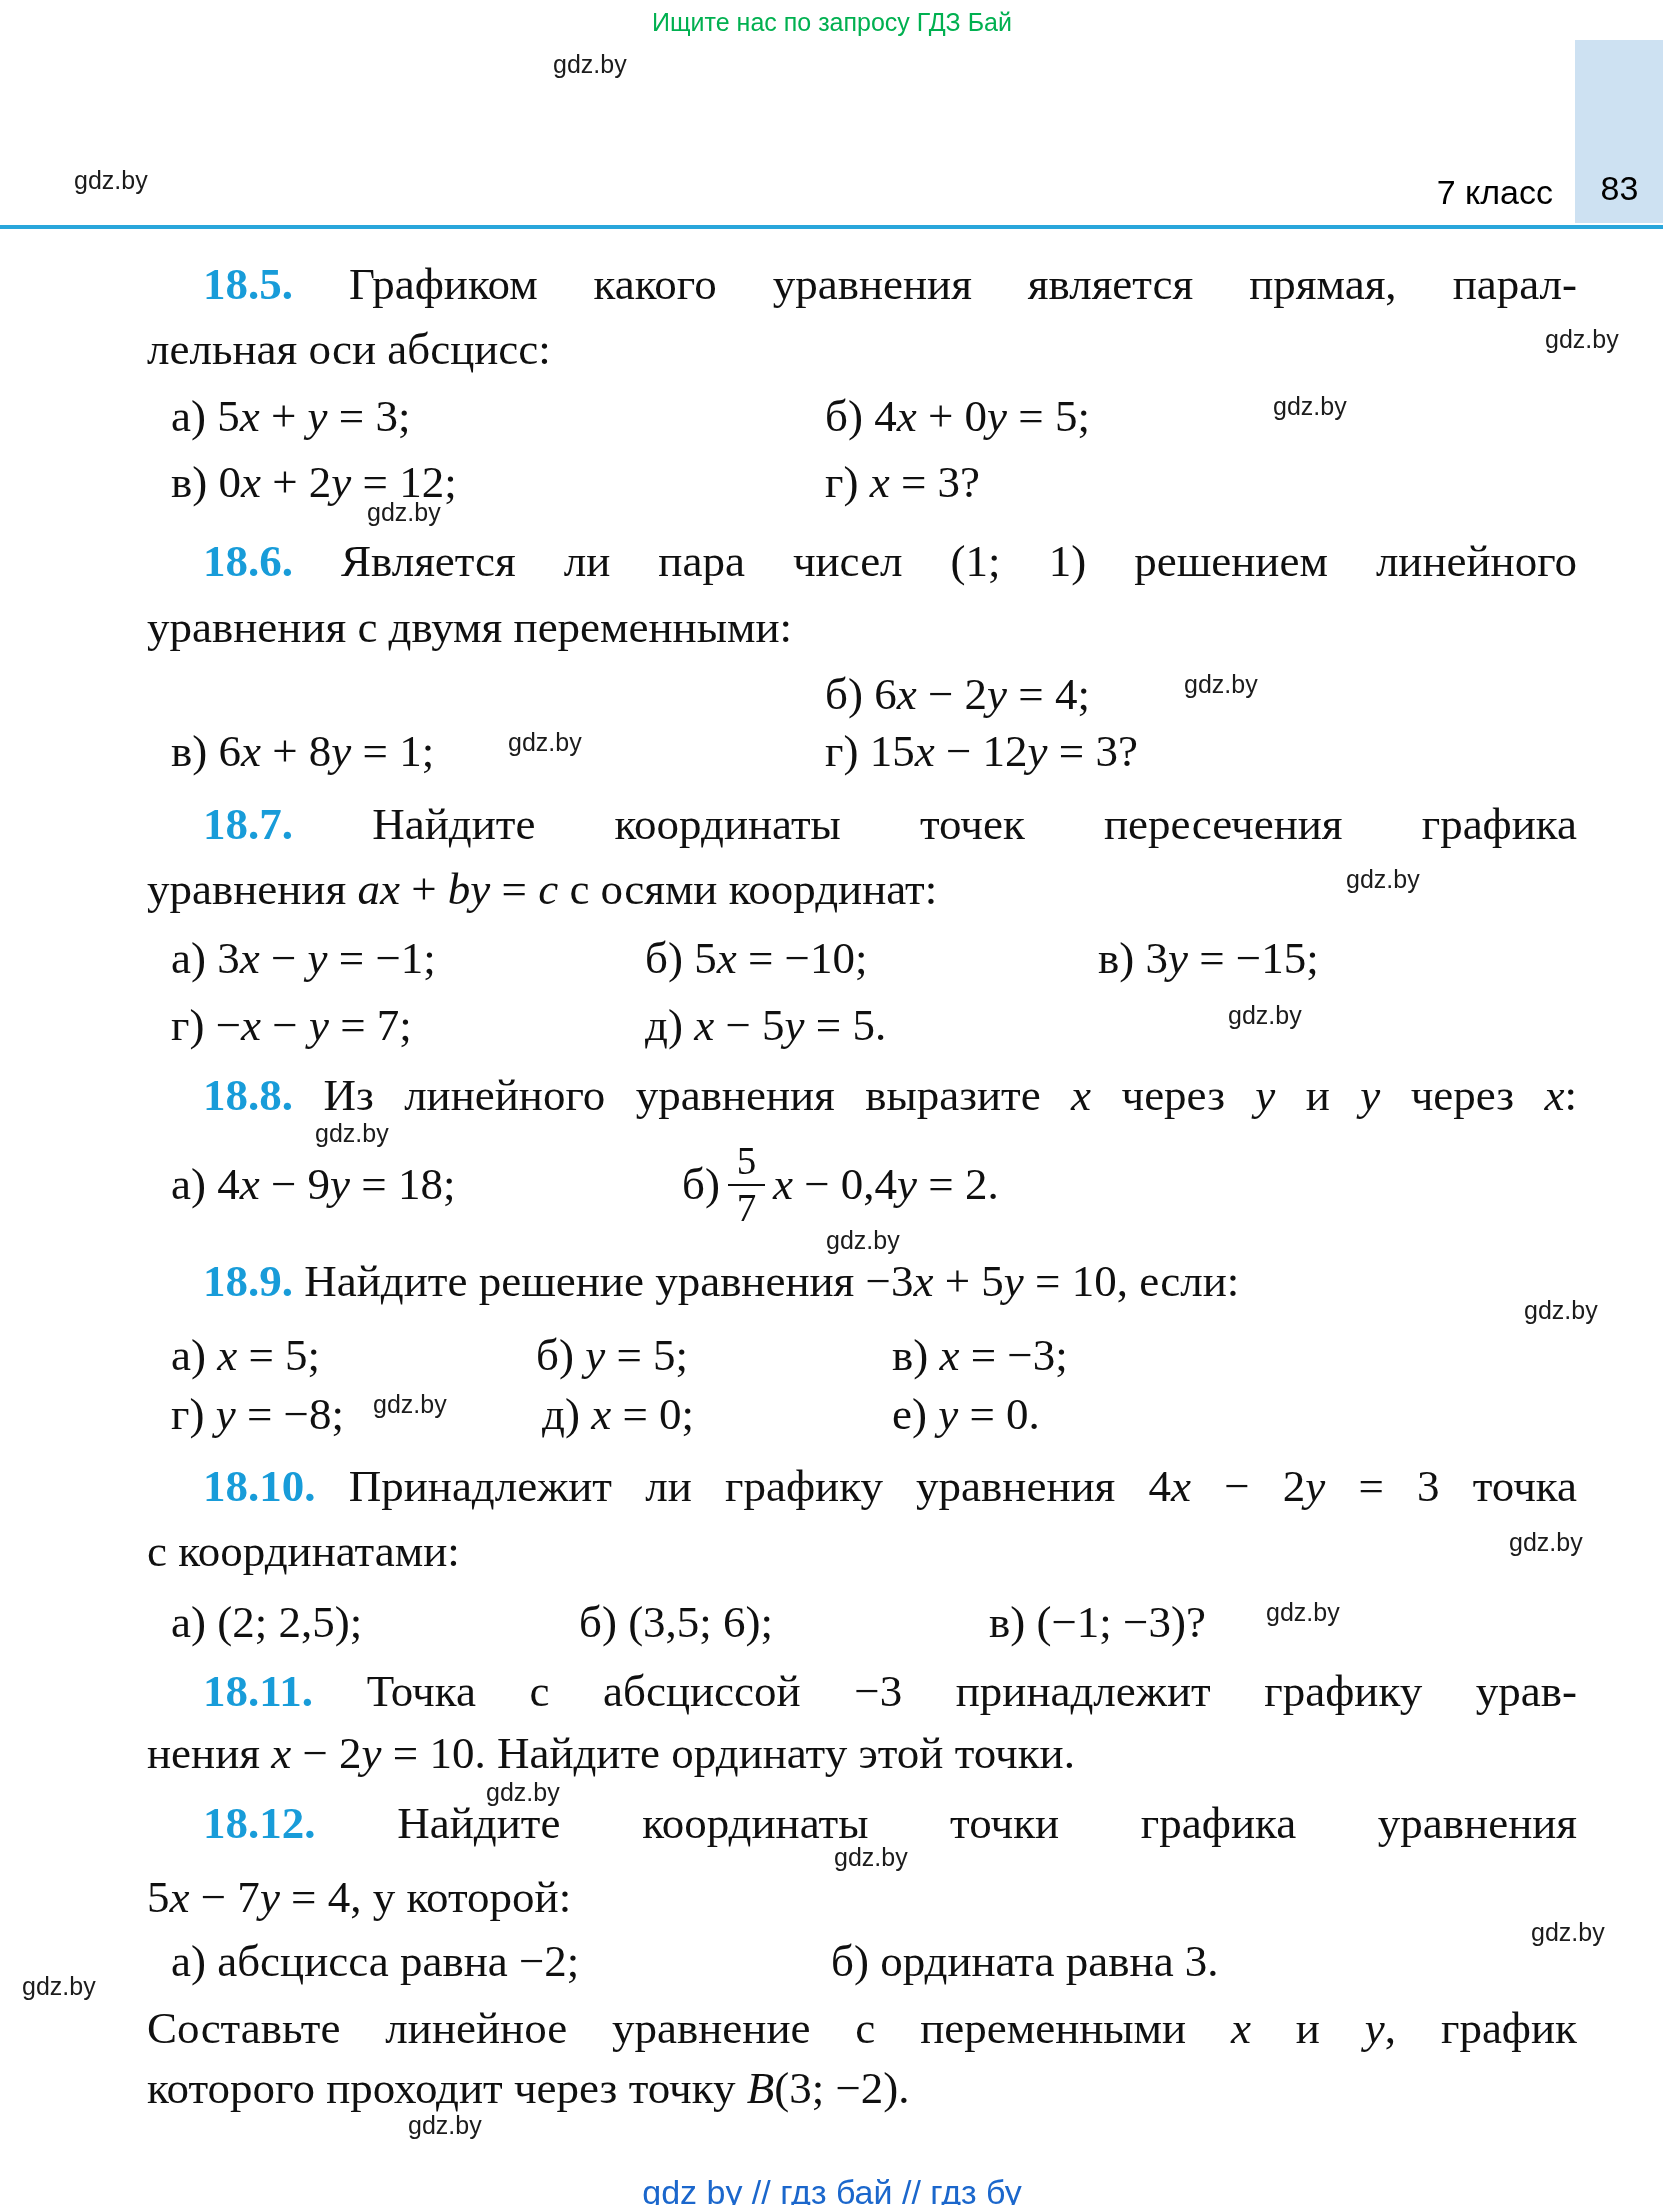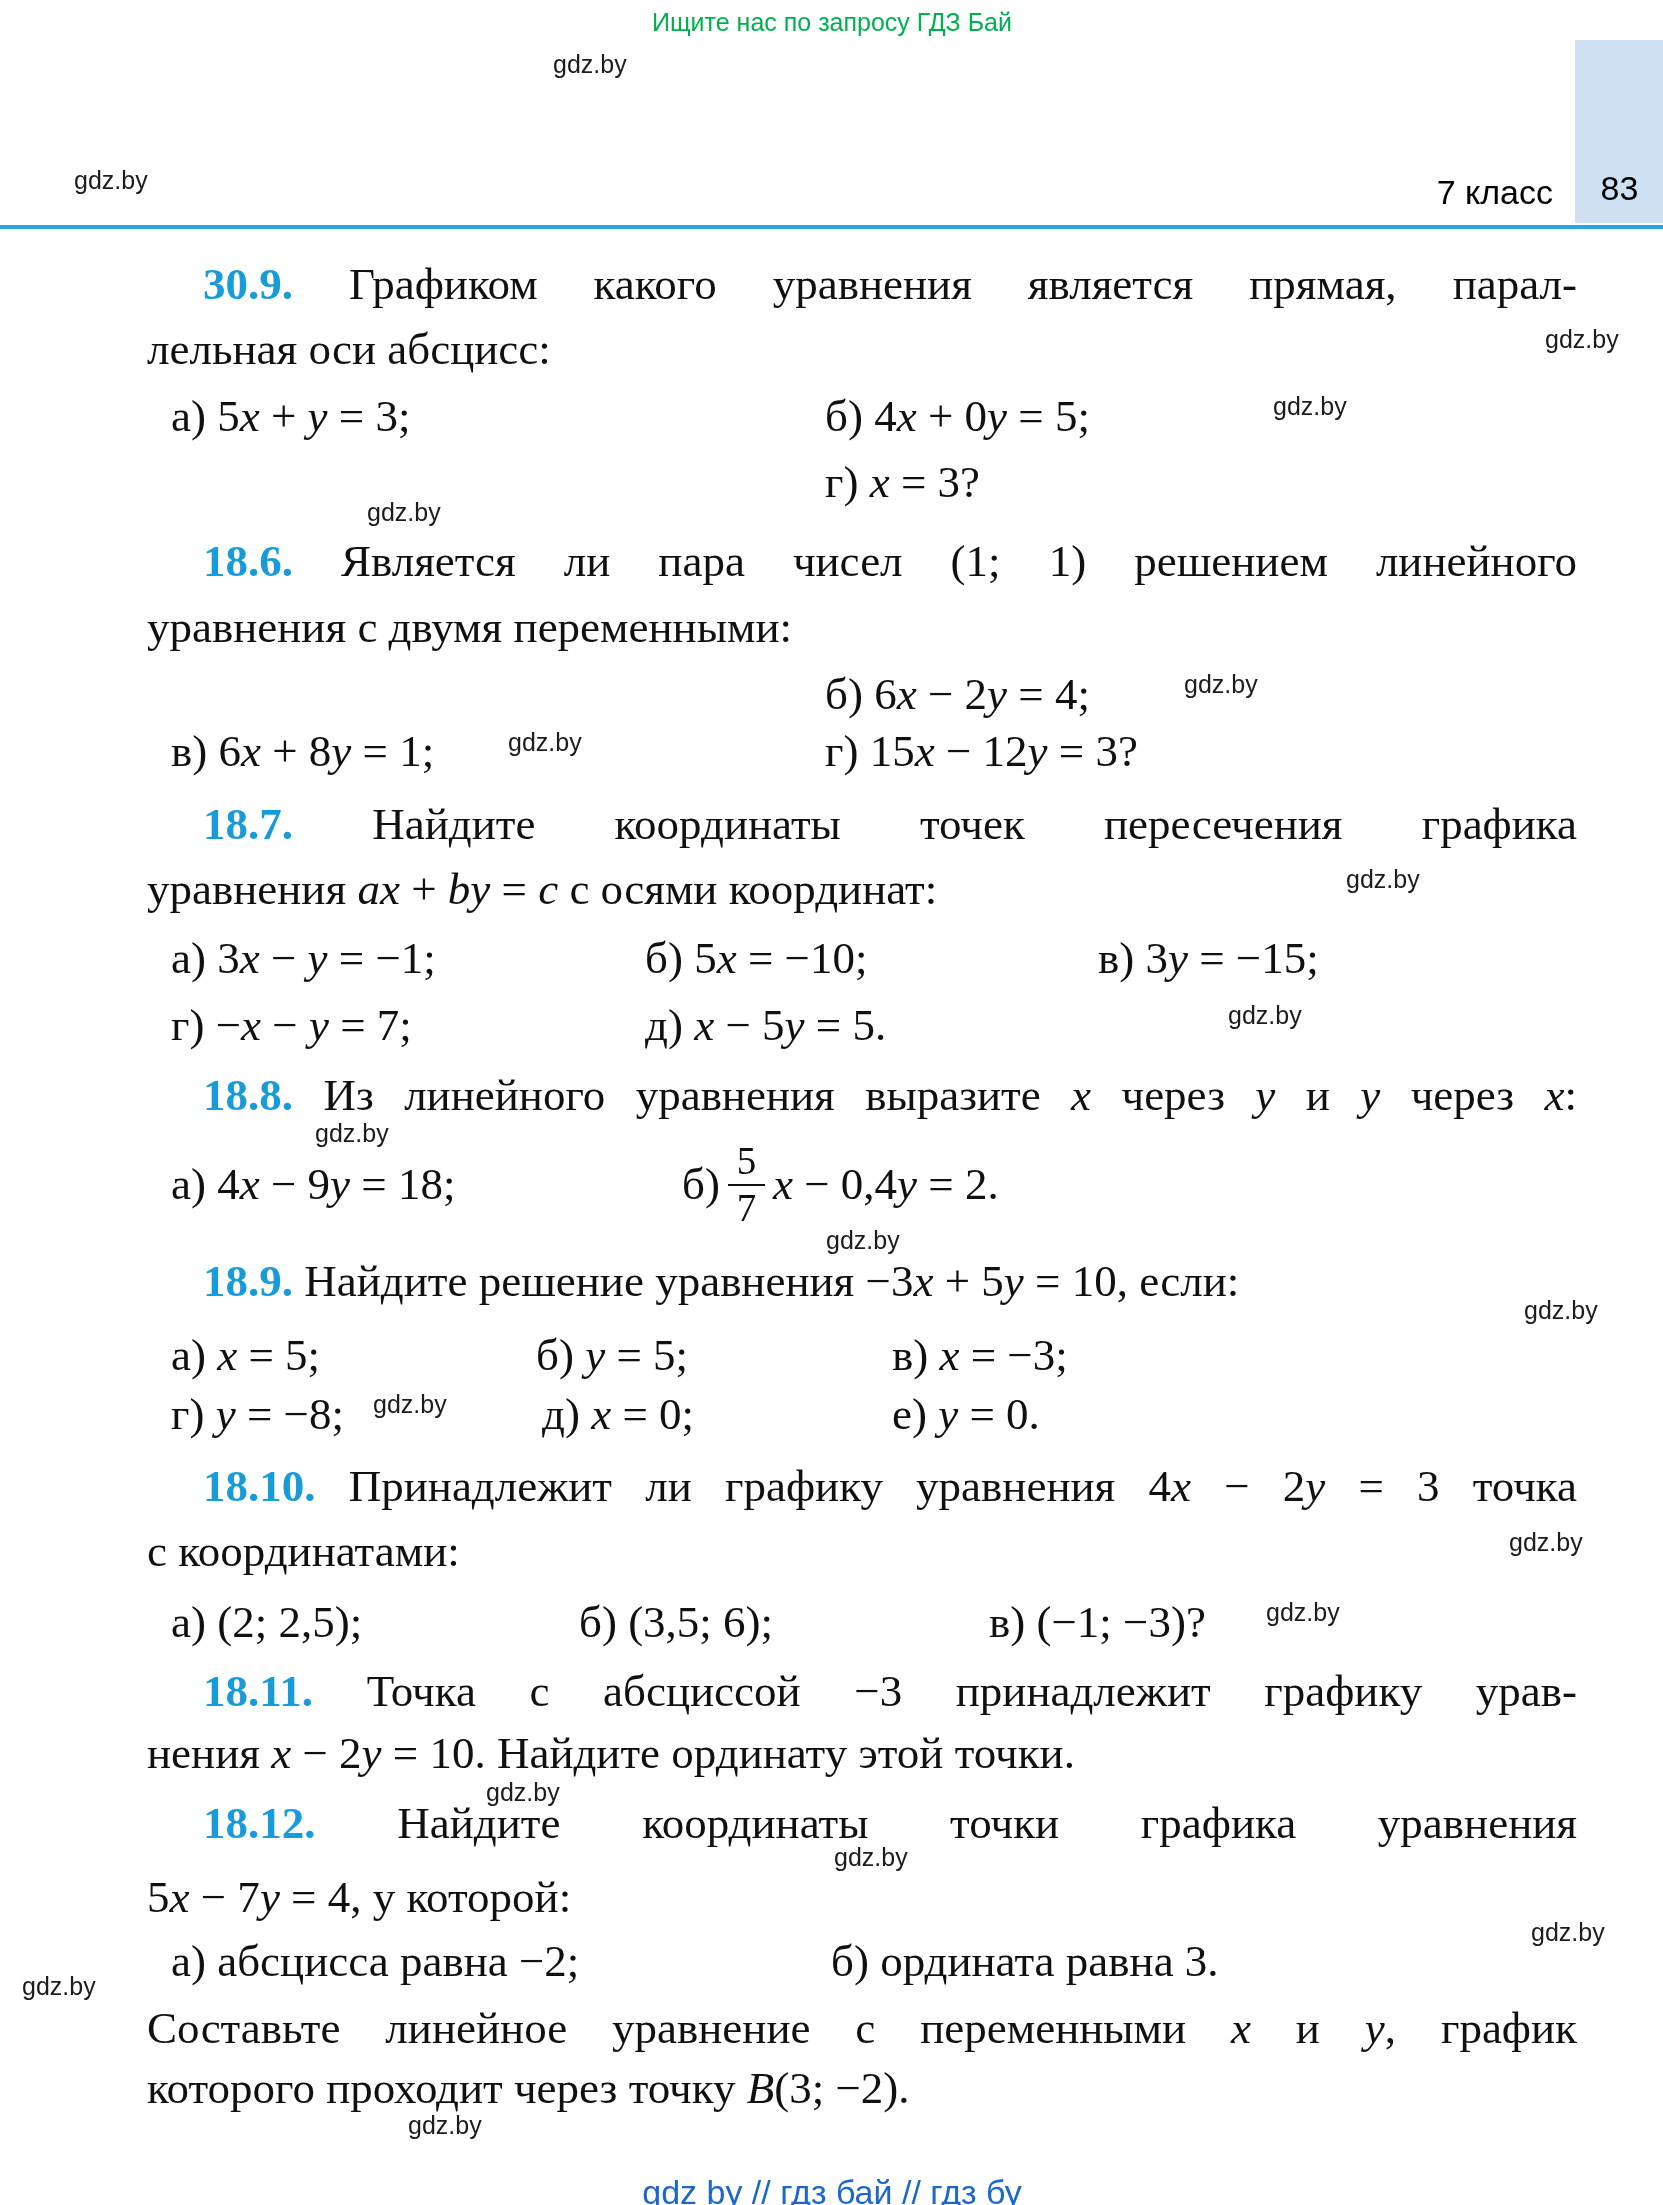--- a/index.html
+++ b/index.html
@@ -70,27 +70,28 @@
 
   <div class="banner">Ищите нас по запросу ГДЗ Бай</div>
   <span class="wm" style="left:553px; top:50px;">gdz.by</span>
   <span class="wm" style="left:74px;  top:166px;">gdz.by</span>
   <div class="grade">7 класс</div>
   <div class="pagenum-box"></div>
   <div class="pagenum">83</div>
   <div class="rule"></div>
 
   <section>
-    <div class="line jl ind" style="top:257px"><span class="pnum">30.9.</span> <span>Графиком какого уравнения является прямая, парал-</span></div>
+    <div class="line jl ind" style="top:257px"><span class="pnum">18.5.</span> <span>Графиком какого уравнения является прямая, парал-</span></div>
     <div class="line" style="top:322px"><span>лельная оси абсцисс:</span></div>
     <div class="optrow" style="top:389px">
       <span class="opt" style="left:0">а) 5<i>x</i> + <i>y</i> = 3;</span>
       <span class="opt" style="left:654px">б) 4<i>x</i> + 0<i>y</i> = 5;</span>
     </div>
     <div class="optrow" style="top:455px">
+      <span class="opt" style="left:0">в) 0<i>x</i> + 2<i>y</i> = 12;</span>
       <span class="opt" style="left:654px">г) <i>x</i> = 3?</span>
     </div>
   </section>
   <span class="wm" style="left:1545px; top:325px;">gdz.by</span>
   <span class="wm" style="left:1273px; top:392px;">gdz.by</span>
   <span class="wm" style="left:367px;  top:498px;">gdz.by</span>
 
   <section>
     <div class="line jl ind" style="top:534px"><span class="pnum">18.6.</span> <span>Является ли пара чисел (1; 1) решением линейного</span></div>
     <div class="line" style="top:600px"><span>уравнения с двумя переменными:</span></div>

